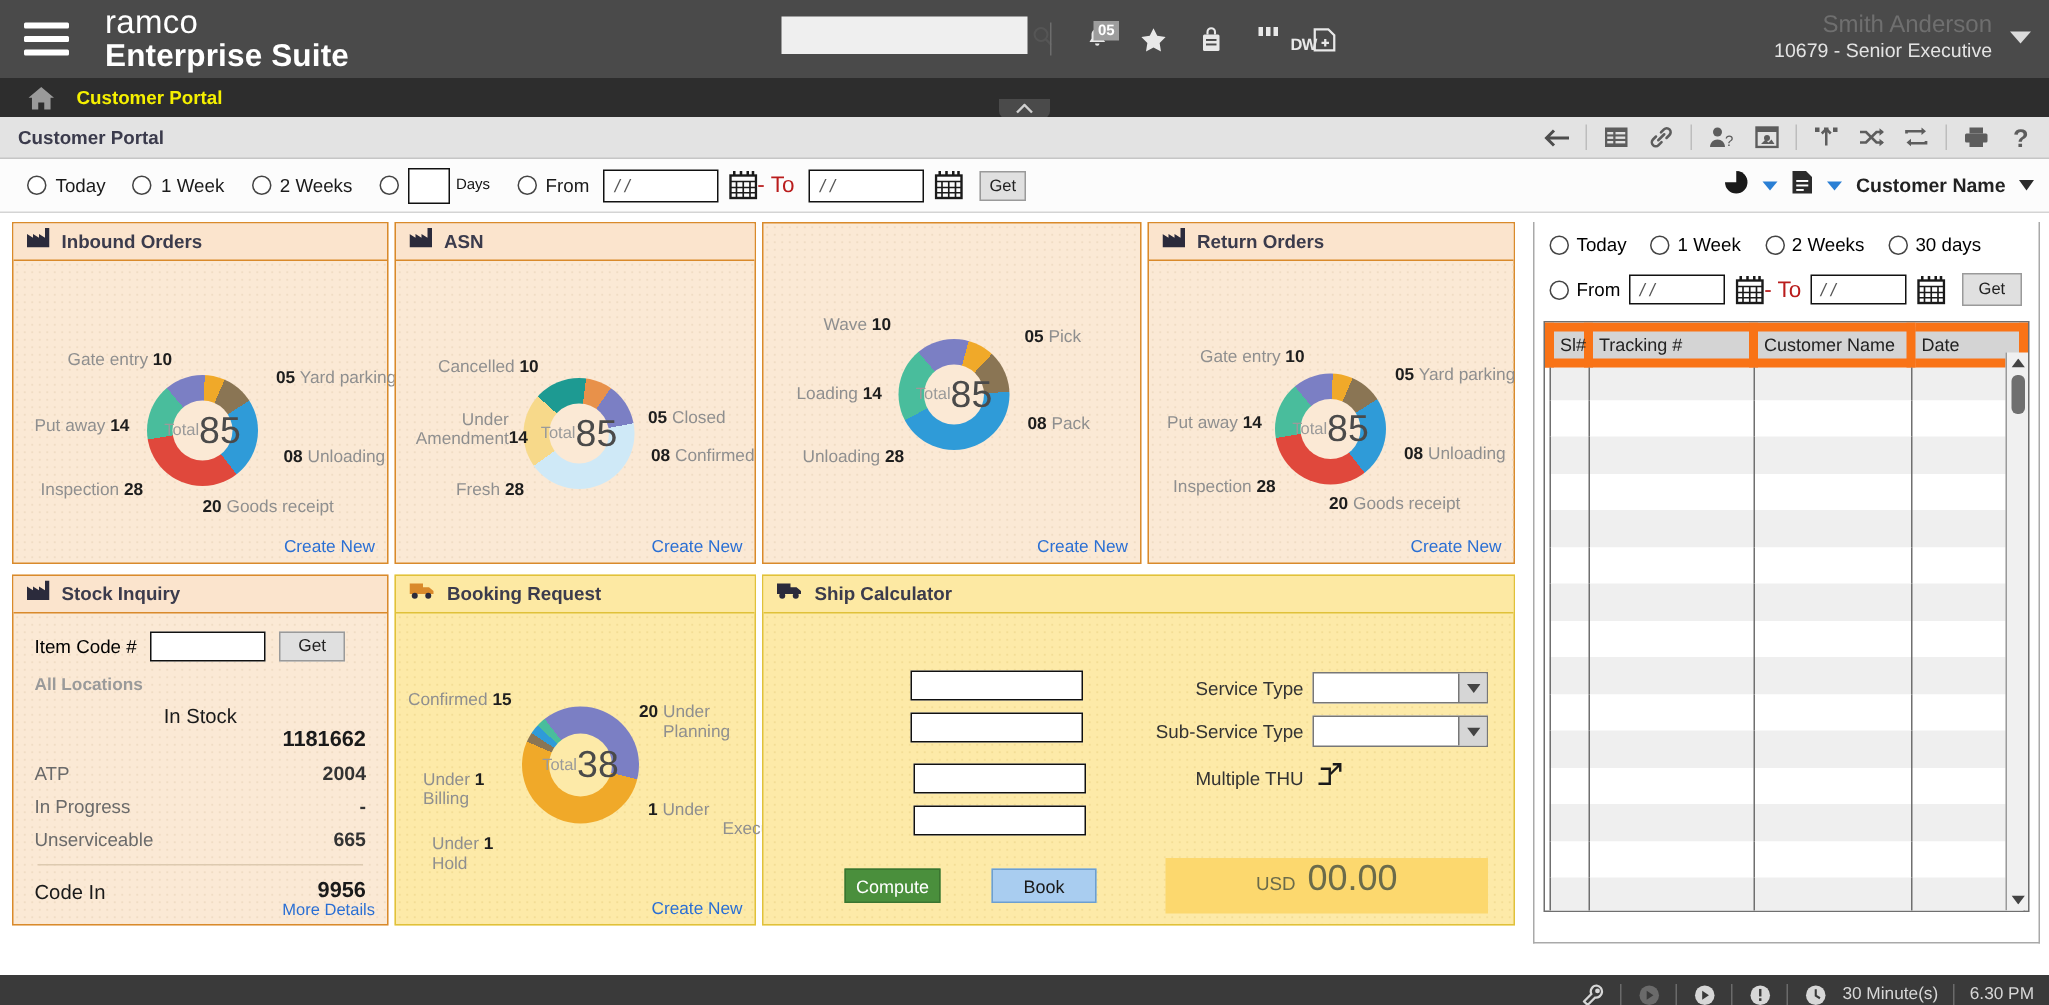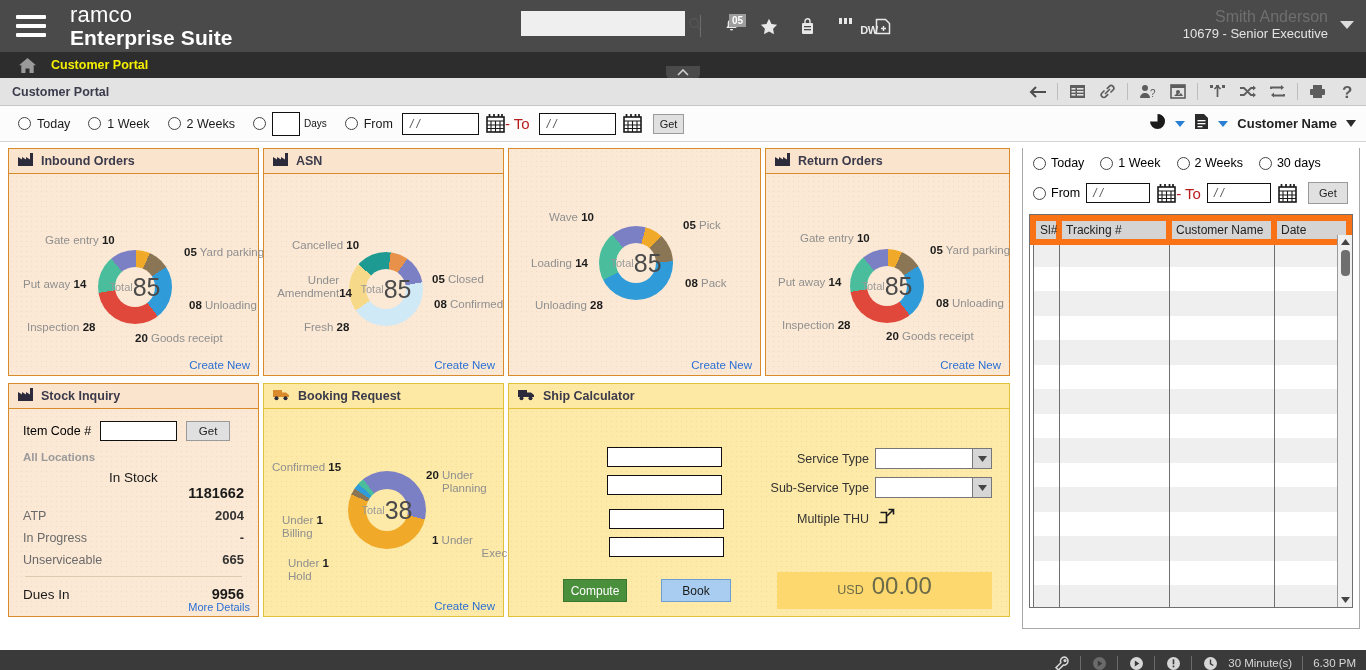--- a/index.html
+++ b/index.html
@@ -631,21 +631,21 @@
           <div class="si-row" style="margin-top:7px;">
             <span class="si-lbl" style="color:#6a6a6a;">In Progress</span>
             <span class="si-val" style="font-size:13px;color:#333;">-</span>
           </div>
           <div class="si-row" style="margin-top:7px;">
             <span class="si-lbl" style="color:#6a6a6a;">Unserviceable</span>
             <span class="si-val" style="font-size:13px;color:#333;">665</span>
           </div>
           <div style="height:1px;background:#ddcab0;margin:9px 16px 0 16px;"></div>
           <div class="si-row" style="margin-top:9px;">
-            <span class="si-lbl" style="font-size:13.5px;color:#1a1a1a;">Dues In</span>
+            <span class="si-lbl" style="font-size:13.5px;color:#1a1a1a;">Code In</span>
             <span class="si-val" style="font-size:14.5px;color:#1a1a1a;">9956</span>
           </div>
           <span class="moredetails">More Details</span>
         </div>
       </div>
 
       <div class="card card-yellow" style="width:242px;height:234px;">
         <div class="card-hd">
           <span>
             <svg width="17" height="13" viewBox="0 0 17 13">

